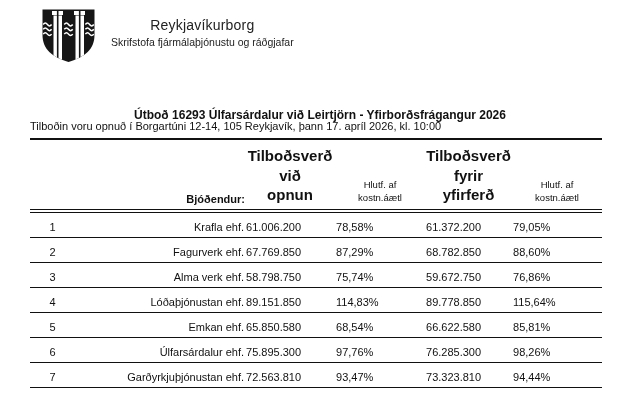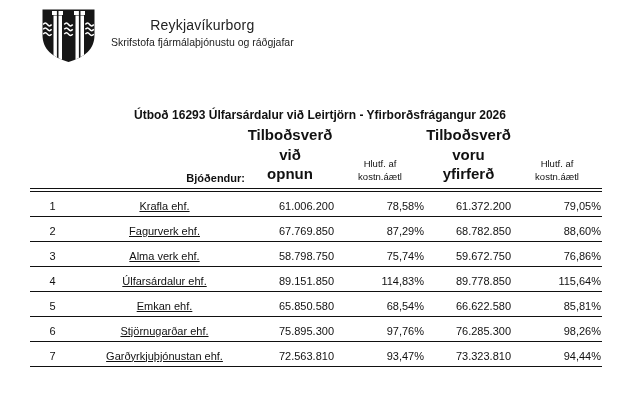--- a/index.html
+++ b/index.html
@@ -38,22 +38,22 @@
   }
   .th-bidders { text-align: right; padding-left: 70px; font-weight: bold; font-size: 11px; }
   .th-main { font-weight: bold; font-size: 15px; line-height: 1.3; white-space: pre-line; text-align: center; }
   .th-small { font-weight: normal; font-size: 9.5px; line-height: 1.35; white-space: pre-line; }
 
   td {
     font-size: 11px; height: 19px; vertical-align: bottom;
     padding-bottom: 4px; border-bottom: 1.5px solid #111;
   }
   td.c-num { text-align: center; }
-  td.c-name { text-align: center; padding-left: 10px; text-decoration: underline; }
-  td.c-val { text-align: right; }
+  td.c-name { text-align: right; padding-left: 10px; }
+  td.c-val { text-align: left; }
   tr.last td { border-bottom: 3px solid #111; }
 </style>
 </head>
 <body>
 
 <div class="page">
 
   <div class="brand">
     <svg class="crest" viewBox="0 0 57 55" aria-hidden="true">
       <defs>
@@ -90,38 +90,39 @@
       <div class="org-name">Reykjavíkurborg</div>
       <div class="org-dept">Skrifstofa fjármálaþjónustu og ráðgjafar</div>
     </div>
   </div>
 
   <div class="title-block">
     <div class="doc-title">Útboð 16293 Úlfarsárdalur við Leirtjörn - Yfirborðsfrágangur 2026</div>
   </div>
 
   <div class="content">
+    <div class="opening-info">Tilboðin voru opnuð í Borgartúni 12-14, 105 Reykjavík, þann 17. apríl 2026, kl. 10:00</div>
 
     <table class="bids">
       <colgroup>
         <col class="c1">
           <col class="c2">
           <col class="c3">
           <col class="c4">
           <col class="c5">
           <col class="c6">
       </colgroup>
       <thead>
         <tr>
           <th class="th-bidders" colspan="2">Bjóðendur:</th>
           <th class="th-main">Tilboðsverð við
 opnun</th>
           <th class="th-small">Hlutf. af
 kostn.áætl</th>
-          <th class="th-main">Tilboðsverð voru
+          <th class="th-main">Tilboðsverð fyrir
 yfirferð</th>
           <th class="th-small">Hlutf. af
 kostn.áætl</th>
         </tr>
       </thead>
       <tbody>
         <tr>
           <td class="c-num">1</td>
           <td class="c-name">Krafla ehf.</td>
           <td class="c-val">61.006.200</td>
@@ -140,37 +141,37 @@
         <tr>
           <td class="c-num">3</td>
           <td class="c-name">Alma verk ehf.</td>
           <td class="c-val">58.798.750</td>
           <td class="c-val">75,74%</td>
           <td class="c-val">59.672.750</td>
           <td class="c-val">76,86%</td>
         </tr>
         <tr>
           <td class="c-num">4</td>
-          <td class="c-name">Úlfarsárdalur ehf.</td>
+          <td class="c-name">Lóðaþjónustan ehf.</td>
           <td class="c-val">89.151.850</td>
           <td class="c-val">114,83%</td>
           <td class="c-val">89.778.850</td>
           <td class="c-val">115,64%</td>
         </tr>
         <tr>
           <td class="c-num">5</td>
           <td class="c-name">Emkan ehf.</td>
           <td class="c-val">65.850.580</td>
           <td class="c-val">68,54%</td>
           <td class="c-val">66.622.580</td>
           <td class="c-val">85,81%</td>
         </tr>
         <tr>
           <td class="c-num">6</td>
-          <td class="c-name">Stjörnugarðar ehf.</td>
+          <td class="c-name">Úlfarsárdalur ehf.</td>
           <td class="c-val">75.895.300</td>
           <td class="c-val">97,76%</td>
           <td class="c-val">76.285.300</td>
           <td class="c-val">98,26%</td>
         </tr>
         <tr>
           <td class="c-num">7</td>
           <td class="c-name">Garðyrkjuþjónustan ehf.</td>
           <td class="c-val">72.563.810</td>
           <td class="c-val">93,47%</td>

